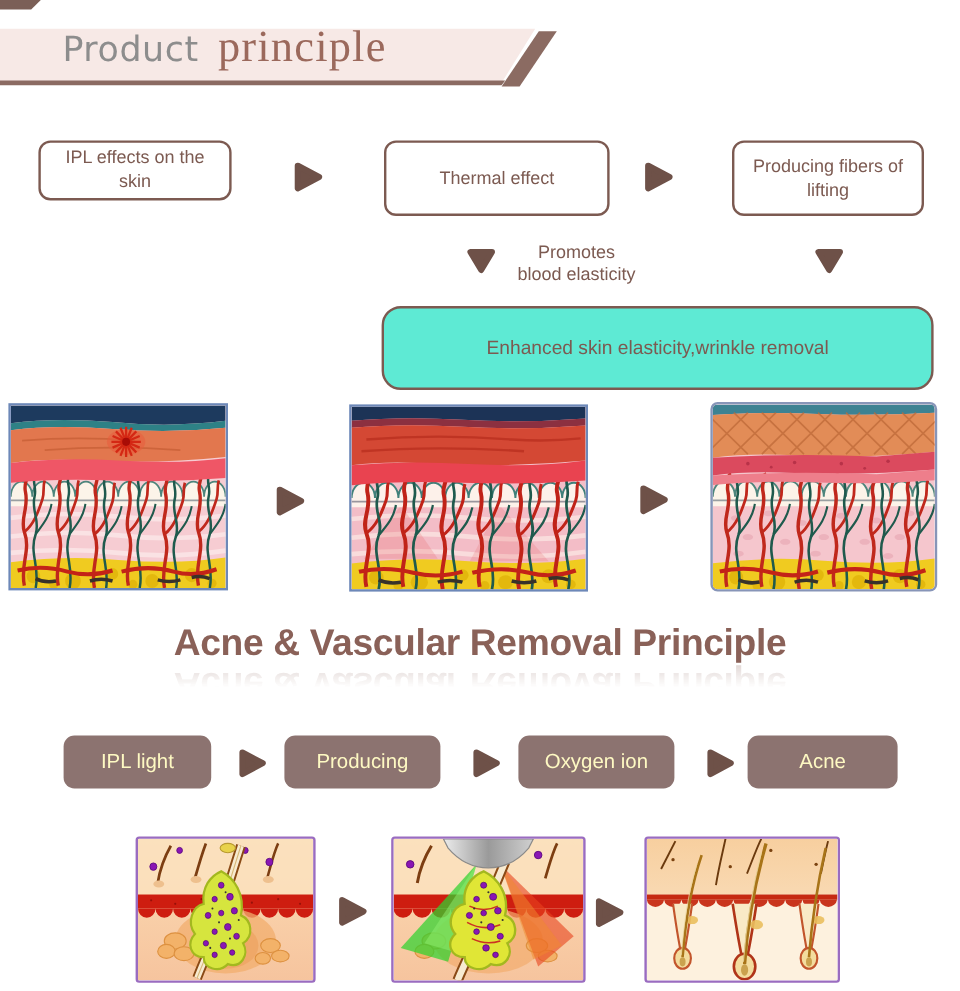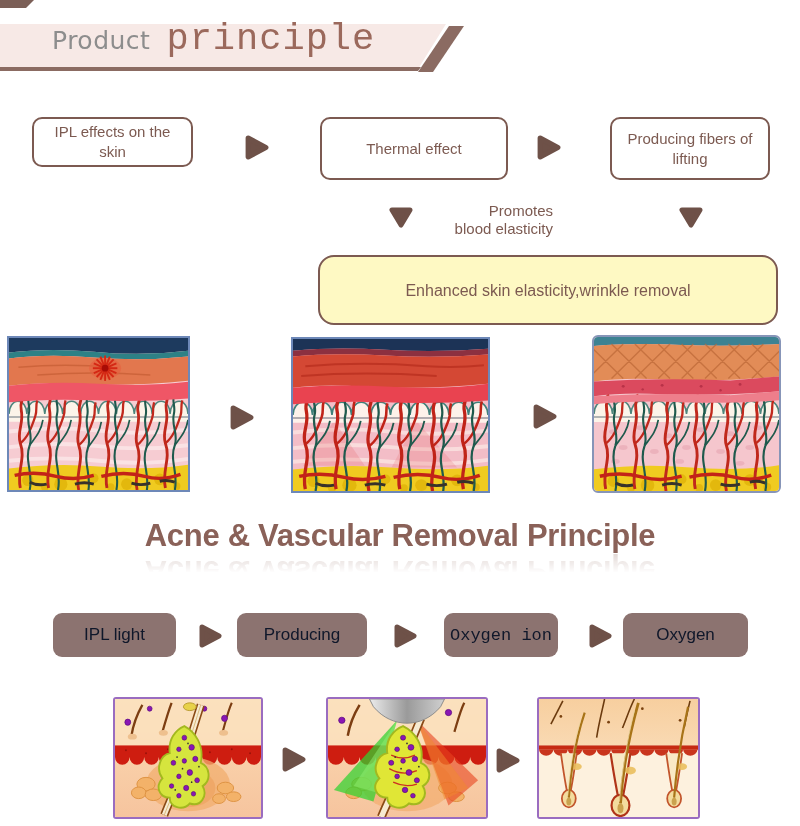--- a/index.html
+++ b/index.html
@@ -1,40 +1,40 @@
 <!DOCTYPE html>
 <html><head>
 <meta charset="utf-8">
 <style>
   html,body{margin:0;padding:0;width:800px;height:826px;background:#ffffff;overflow:hidden;
     font-family:"Liberation Sans",sans-serif;}
   .abs{position:absolute;}
   
   #hdr-svg{left:0;top:0;width:800px;height:84px;}
   #hdr-text{left:52px;top:18px;display:flex;align-items:baseline;}
-  .w-gray{font-size:25px;color:#8d8d8d;letter-spacing:.5px;font-family:"DejaVu Sans",sans-serif;font-weight:400;}
-  .w-brown{font-size:37px;color:#9b695c;margin-left:16px;letter-spacing:1px;font-family:Liberation Mono, monospace;font-weight:400;}
+  .w-gray{font-size:29px;color:#8d8d8d;letter-spacing:.5px;font-family:"DejaVu Sans",sans-serif;font-weight:400;}
+  .w-brown{font-size:37px;color:#9b695c;margin-left:16px;letter-spacing:1px;font-family:Liberation Serif, serif;font-weight:400;}
   
   .fbox{border:2px solid #7c5a51;border-radius:10px;background:#fff;color:#7c5a51;
     font-size:15px;line-height:20px;display:flex;align-items:center;justify-content:center;
     text-align:center;padding:0 6px;box-sizing:border-box;}
-  .bigbox{border:2px solid #7c5a51;border-radius:16px;background:#fef9c3;color:#7c5a51;
+  .bigbox{border:2px solid #7c5a51;border-radius:16px;background:#5eead4;color:#7c5a51;
     font-size:16px;line-height:23px;display:flex;flex-direction:column;align-items:center;
     justify-content:center;text-align:center;}
-  .note{color:#7c5a51;font-size:15px;line-height:18px;text-align:right;}
+  .note{color:#7c5a51;font-size:15px;line-height:18px;text-align:center;}
   .arr svg{display:block;}
   
   .sec-title{left:0;top:518px;width:800px;text-align:center;font-size:31px;font-weight:700;
     color:#8a6158;letter-spacing:-.3px;}
   .sec-title-reflect{left:0;top:553px;width:800px;text-align:center;font-size:31px;font-weight:700;
     color:#8a6158;letter-spacing:-.3px;transform:scaleY(-1);opacity:.28;
     -webkit-mask-image:linear-gradient(to top,rgba(0,0,0,.9) 0%,transparent 55%);
     mask-image:linear-gradient(to top,rgba(0,0,0,.9) 0%,transparent 55%);}
   
-  .pill{height:44px;background:#8c7370;border-radius:9px;color:#0f172a;font-size:17px;
+  .pill{height:44px;background:#8c7370;border-radius:9px;color:#fef9c3;font-size:17px;
     display:flex;align-items:center;justify-content:center;text-align:center;}
   
   .img-frame{box-sizing:border-box;}
   .border-blue{border:2px solid #6d88b8;}
   .border-blue-r{border:2px solid #8795b8;border-radius:6px;overflow:hidden;}
   .border-purple{border:2px solid #9a6cc0;border-radius:3px;overflow:hidden;}
   .img-frame svg{display:block;width:100%;height:100%;}
 </style>
 </head>
 <body>
@@ -300,30 +300,30 @@
     </svg>
 </div>
 <div class="abs pill" style="left:237px;top:613px;width:130px;">
   <span>Producing</span>
 </div>
 <div class="abs arr" style="left:392px;top:623px;">
   <svg width="26" height="26" viewBox="0 0 26 26">
       <polygon points="5,4 22,13 5,22" fill="#6e5148" stroke="#6e5148" stroke-width="5" stroke-linejoin="round"></polygon>
     </svg>
 </div>
-<div class="abs pill" style="left:444px;top:613px;width:114px;font-family:Liberation Mono, monospace;">
+<div class="abs pill" style="left:432px;top:613px;width:130px;">
   <span>Oxygen ion</span>
 </div>
 <div class="abs arr" style="left:587px;top:623px;">
   <svg width="26" height="26" viewBox="0 0 26 26">
       <polygon points="5,4 22,13 5,22" fill="#6e5148" stroke="#6e5148" stroke-width="5" stroke-linejoin="round"></polygon>
     </svg>
 </div>
 <div class="abs pill" style="left:623px;top:613px;width:125px;">
-  <span>Oxygen</span>
+  <span>Acne</span>
 </div>
 
 <div class="abs img-frame border-purple" style="left:113px;top:697px;width:150px;height:122px;">
 <svg viewBox="0 0 160 122" preserveAspectRatio="none">
   <defs>
         <linearGradient id="gD" x1="0" y1="0" x2="0" y2="1">
           <stop offset="0" stop-color="#fce4c2"></stop>
           <stop offset=".5" stop-color="#f9d0a9"></stop>
           <stop offset="1" stop-color="#f6c49e"></stop>
         </linearGradient>

